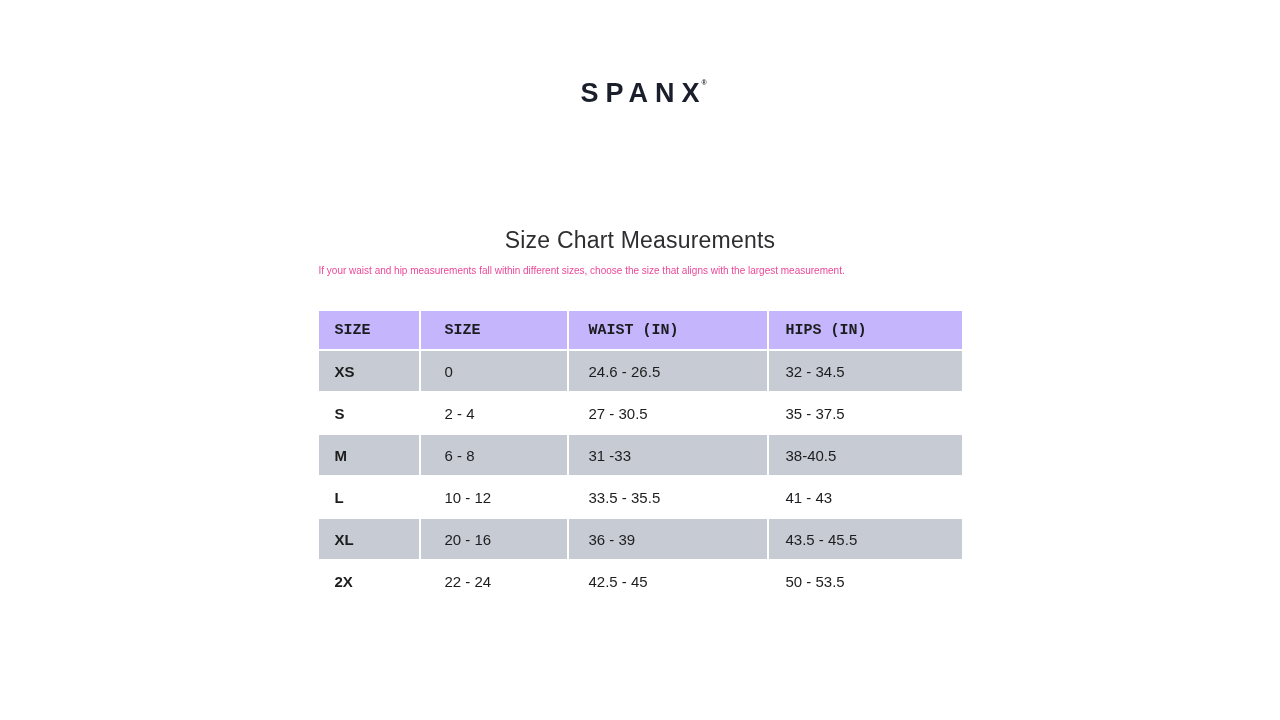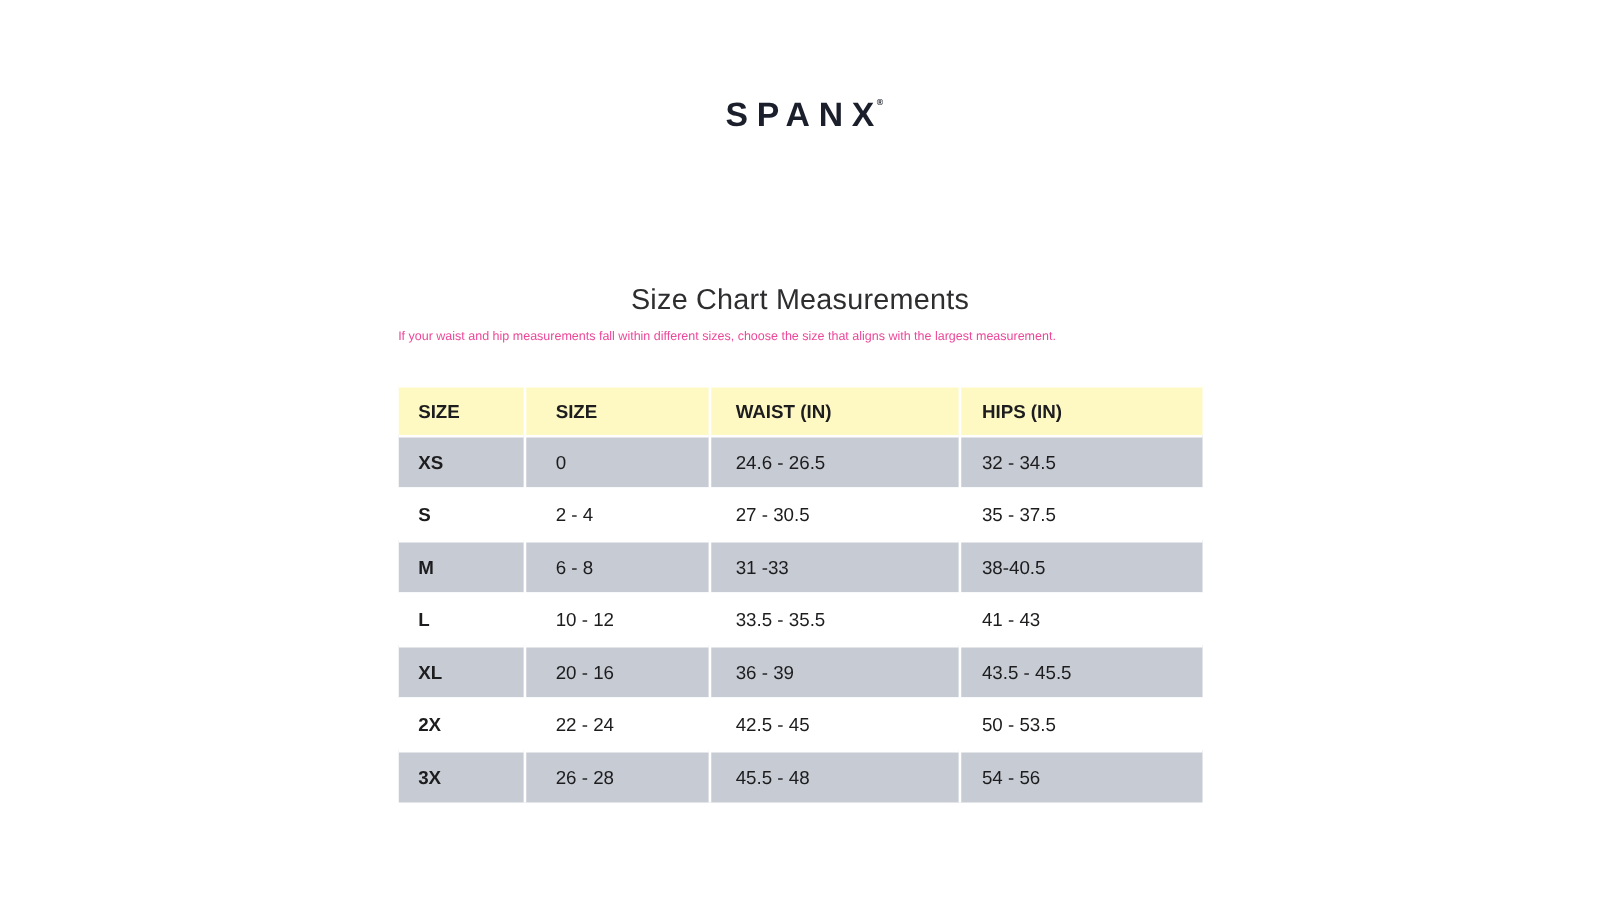--- a/index.html
+++ b/index.html
@@ -68,21 +68,21 @@
     font-weight: 400;
   }
   .size-table th { height: 40px; font-weight: 700; }
   .size-table td { height: 42px; }
   .size-table th:nth-child(n+2), .size-table td:nth-child(n+2) { border-left: 2px solid #ffffff; }
   .size-table th:nth-child(1), .size-table td:nth-child(1) { padding-left: 16px; }
   .size-table th:nth-child(2), .size-table td:nth-child(2) { padding-left: 24px; }
   .size-table th:nth-child(3), .size-table td:nth-child(3) { padding-left: 20px; }
   .size-table th:nth-child(4), .size-table td:nth-child(4) { padding-left: 17px; }
   .size-table td:first-child { font-weight: 700; }
-  .size-table thead tr { background: #fef9c3; }
+  .size-table thead tr { background: #c4b5fd; font-family: Liberation Mono, monospace; }
   .size-table tbody tr:nth-child(odd) { background: #c7cbd3; }
   .size-table tbody tr:nth-child(even) { background: #ffffff; }
 </style>
 </head>
 <body>
 
 <div class="logo-wrap">
   <div class="logo"><span>SPANX</span><sup>®</sup></div>
 </div>
 
@@ -135,21 +135,15 @@
         <td>20 - 16</td>
         <td>36 - 39</td>
         <td>43.5 - 45.5</td>
       </tr>
       <tr>
         <td>2X</td>
         <td>22 - 24</td>
         <td>42.5 - 45</td>
         <td>50 - 53.5</td>
       </tr>
-      <tr>
-        <td>3X</td>
-        <td>26 - 28</td>
-        <td>45.5 - 48</td>
-        <td>54 - 56</td>
-      </tr>
     </tbody>
   </table>
 </div>
 
 </body></html>

